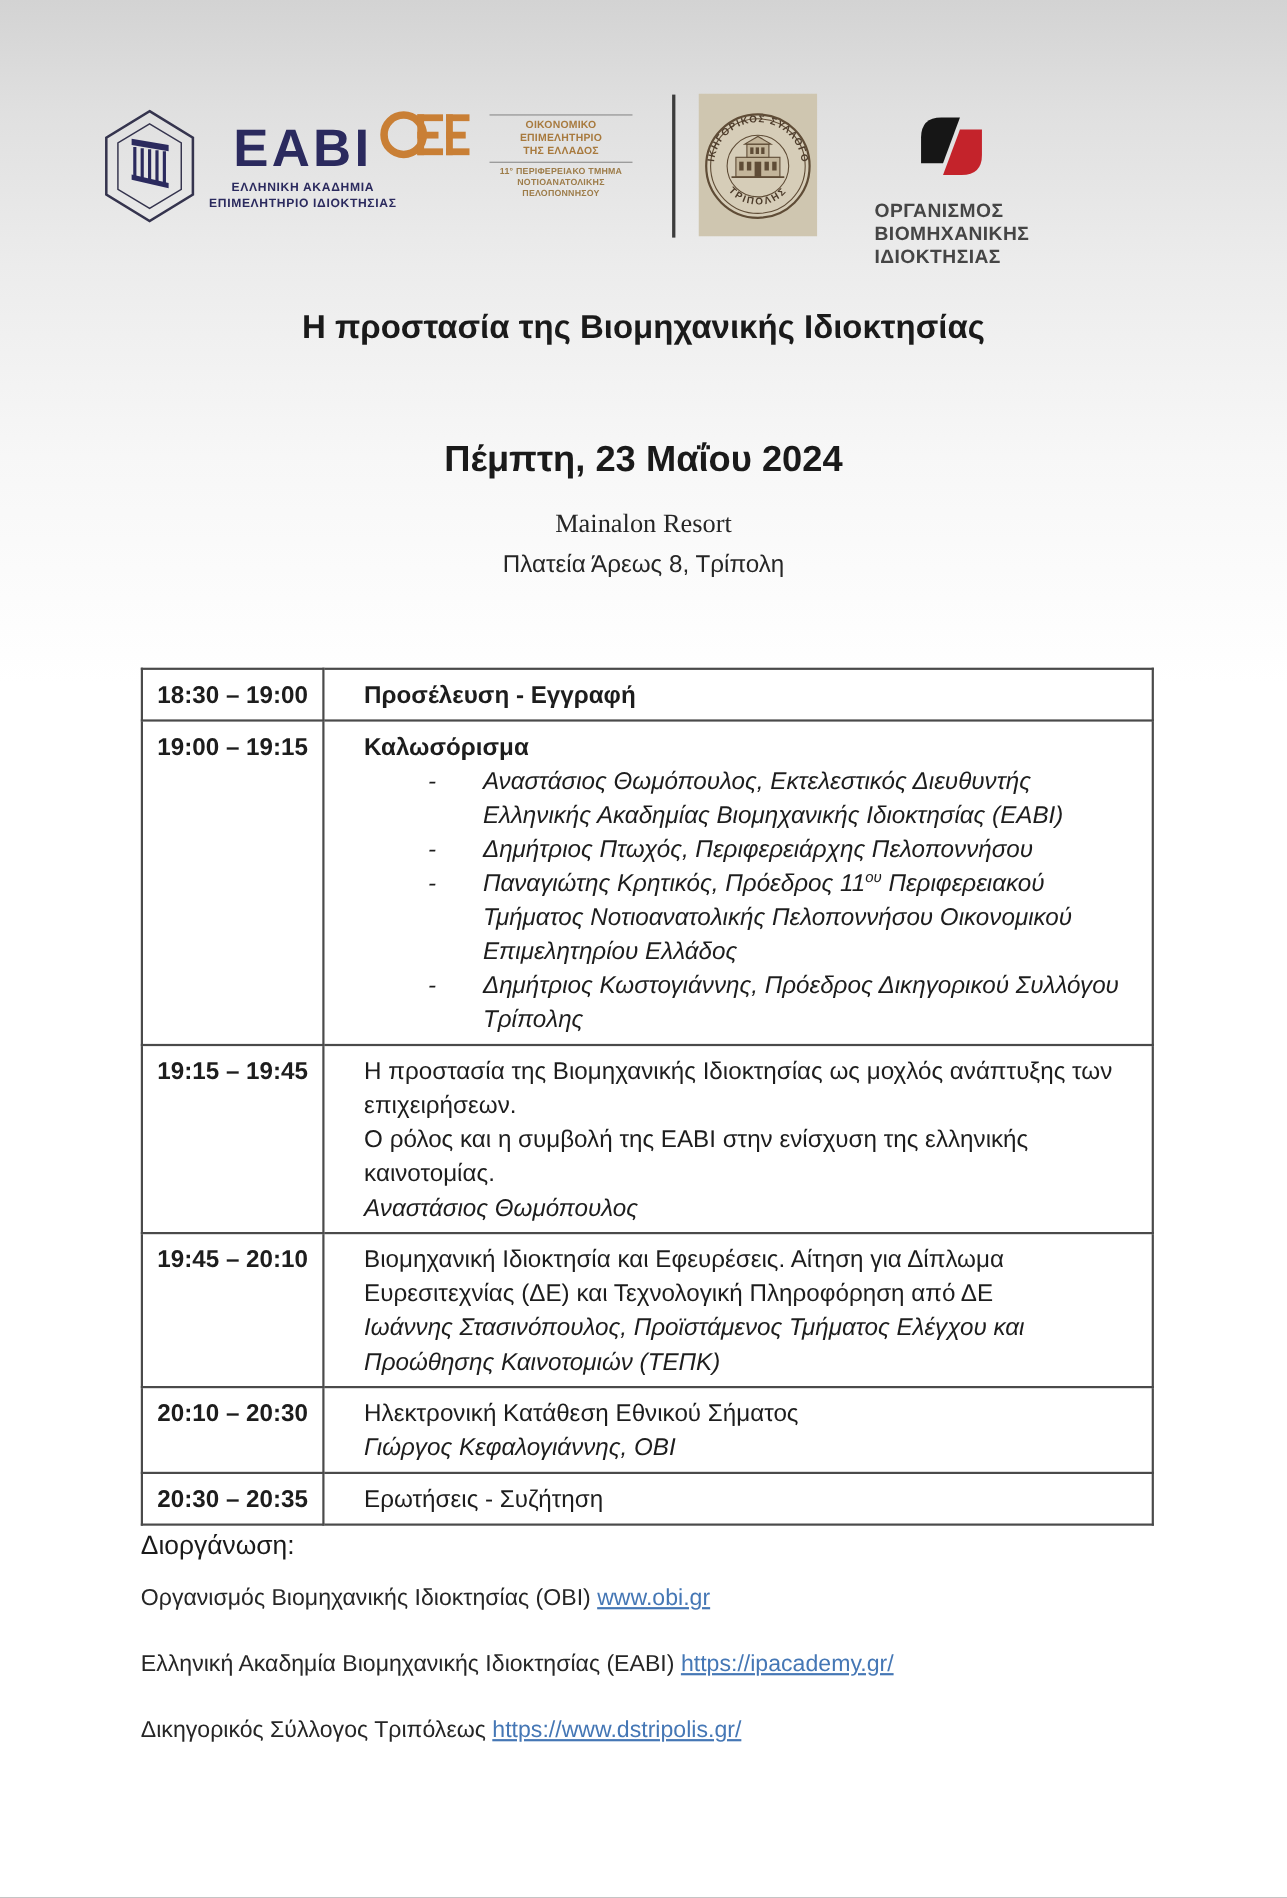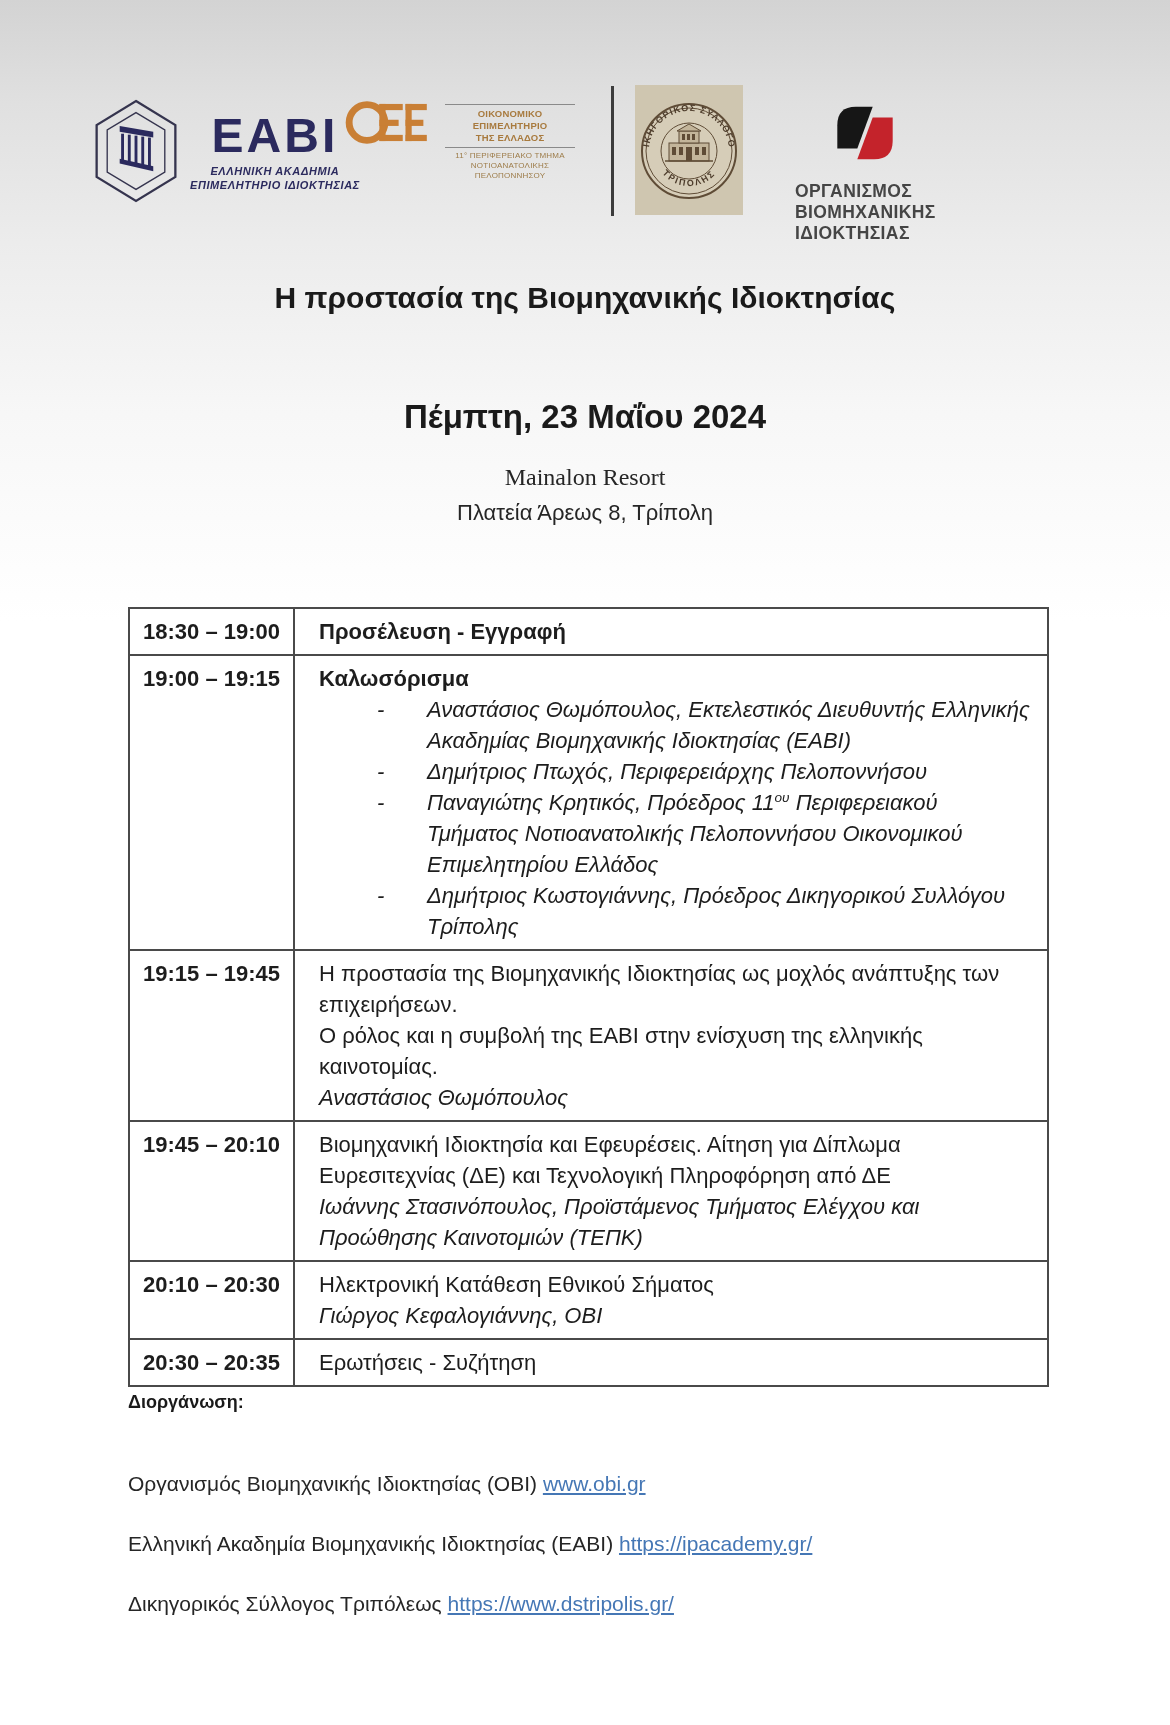--- a/index.html
+++ b/index.html
@@ -8,59 +8,59 @@
     position:relative; width:1170px; height:1725px; margin:0 auto; overflow:hidden;
     background:linear-gradient(180deg,#d3d3d3 0%,#e0e0e0 6%,#ececec 14%,#f7f7f7 24%,#ffffff 36%,#ffffff 100%);
     font-family:"Liberation Sans","DejaVu Sans",sans-serif; color:#1d1d1d;
   }
 
   
   .logo { position:absolute; display:flex; align-items:center; }
   .logo-eabi { left:88px; top:98px; gap:6px; }
   .eabi-right { display:flex; flex-direction:column; align-items:center; }
   .eabi-acronym { font-size:48px; font-weight:bold; letter-spacing:3px; color:#2b2a5e; line-height:50px; }
-  .eabi-sub { font-size:11px; font-weight:bold; letter-spacing:.6px; color:#2b2a5e; text-align:center; line-height:14px; margin-top:3px;font-style:italic; }
+  .eabi-sub { font-size:11px; font-weight:bold; letter-spacing:.6px; color:#2b2a5e; text-align:center; line-height:14px; margin-top:3px; }
 
   .logo-oee { left:345px; top:95px; gap:12px; align-items:flex-start; }
   .oee-textblock { margin-top:6px; width:130px; }
   .oee-rule { height:1px; background:#8a8a8a; margin:3px 0; }
   .oee-l1 { font-size:9.5px; font-weight:bold; color:#a87a3e; text-align:center; line-height:12px; letter-spacing:.2px; }
-  .oee-l2 { font-size:8px; font-weight:normal; color:#9d7c49; text-align:center; line-height:10px; letter-spacing:.2px; }
+  .oee-l2 { font-size:8px; font-weight:bold; color:#9d7c49; text-align:center; line-height:10px; letter-spacing:.2px; }
 
   .header-divider { position:absolute; left:611px; top:86px; width:3px; height:130px; background:#3c3c3c; }
 
   .logo-seal { left:635px; top:85px; }
   .logo-obi { left:795px; top:99px; gap:14px;flex-direction:column; }
   .obi-text { font-size:17.5px; font-weight:bold; color:#454545; line-height:21px; letter-spacing:.4px; }
 
   
   .title { position:absolute; top:276px; left:0; width:100%; text-align:center;
            font-size:30px; font-weight:bold; line-height:43px; color:#1a1a1a; }
   .date  { position:absolute; top:398px; left:0; width:100%; text-align:center;
            font-size:33px; font-weight:bold; color:#1a1a1a; }
   .venue { position:absolute; top:464px; left:0; width:100%; text-align:center; font-size:24px; color:#262626;font-family:Liberation Serif, serif; }
   .address { position:absolute; top:500px; left:0; width:100%; text-align:center; font-size:22px; color:#262626; }
 
   
   .agenda { position:absolute; top:607px; left:128px; width:921px; border-collapse:collapse; font-size:22px; }
   .agenda td { border:2px solid #4a4a4a; vertical-align:top; background:#fff; }
   .col-time { width:165px; text-align:center; font-weight:bold; padding:7px 6px; white-space:nowrap; line-height:31px; }
-  .col-content { padding:7px 14px 7px 24px; line-height:31px; }
+  .col-content { padding:7px 14px 7px 36px; line-height:31px; }
   .col-content p { margin:0; }
   .line-bold { font-weight:bold; }
   .line-italic { font-style:italic; }
   .dash-list { list-style:none; margin:0; padding:0 0 0 58px; font-style:italic; }
   .dash-list li { display:flex; }
   .dash-list .dash { width:50px; flex:0 0 50px; }
   .dash-list .btxt { flex:1; }
   sup { font-size:.62em; line-height:0; }
 
   
   .organizers { position:absolute; top:1392px; left:128px; width:920px; }
-  .org-heading { font-size:18px; font-weight:bold; margin-bottom:58px; color:#1a1a1a; }
+  .org-heading { font-size:24px; font-weight:normal; margin-bottom:20px; color:#1a1a1a; }
   .org-item { font-size:21px; line-height:25px; margin-bottom:35px; color:#262626; }
   .org-link { color:#4577b5; text-decoration:underline; }
 </style>
 </head>
 <body>
 
 <div class="page">
 
   <div class="logo logo-eabi">
     <svg viewBox="0 0 100 110" width="96" height="106">

